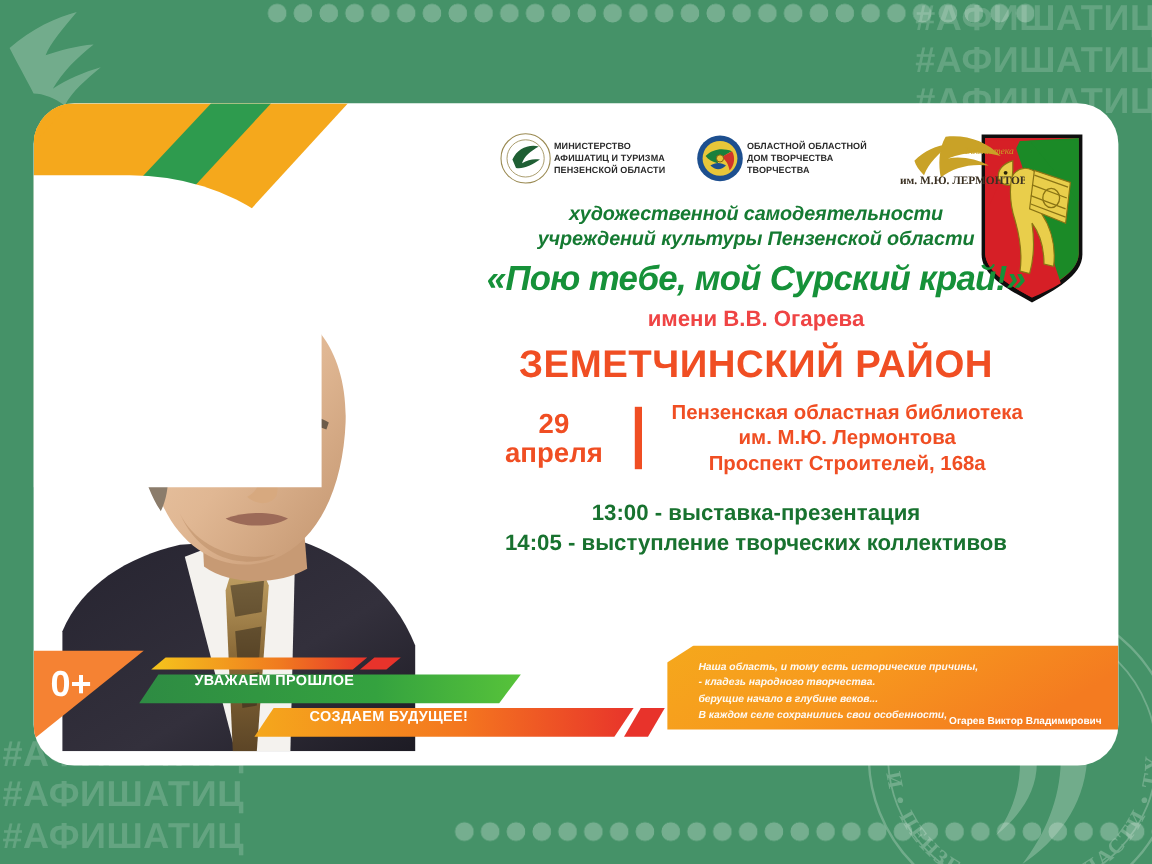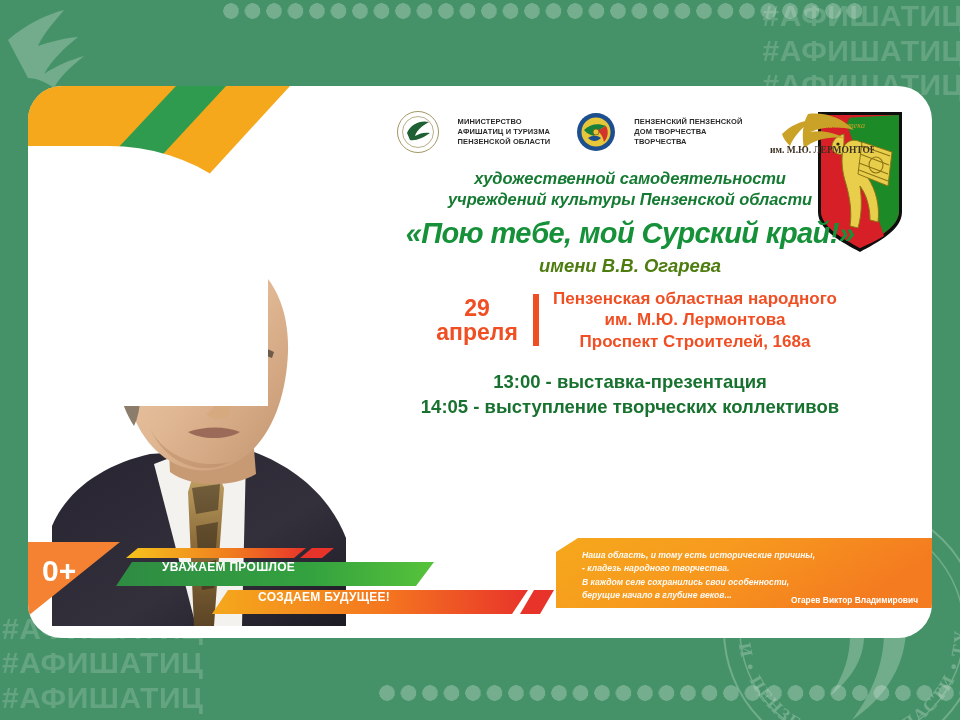--- a/index.html
+++ b/index.html
@@ -70,48 +70,48 @@
   .content {
     position:absolute;
     left:300px; top:14px; width:604px;
     text-align:center;
   }
 
   .logos {
     display:flex; align-items:center; justify-content:center;
     gap:26px; height:64px; padding-left:10px;
   }
-  .logo-group { display:flex; align-items:center; gap:18px; }
+  .logo-group { display:flex; align-items:center; gap:2px; }
   .logo-text {
     text-align:left; font-size:7.5px; font-weight:bold;
     color:#2a2a2a; line-height:1.35; letter-spacing:0.1px;
   }
 
   .subtitle {
     font-size:16.5px; font-weight:bold; font-style:italic;
     color:#157a32; line-height:1.28; letter-spacing:-0.1px;
     margin-top:4px;
   }
   .main-title {
     font-size:29px; font-weight:bold; font-style:italic;
     color:#169139; letter-spacing:-0.6px;
     margin-top:7px; white-space:nowrap;text-align:center;
   }
   .honor {
-    font-size:18.5px; font-weight:bold; font-style:italic;
-    color:#4d7c0f; margin-top:5px;
+    font-size:18.5px; font-weight:bold; 
+    color:#ef4444; margin-top:5px;
   }
   .district {
     font-size:32px; font-weight:bold; color:#F04E23;
     letter-spacing:0.4px; margin-top:8px;
   }
 
   .when-where {
     display:flex; align-items:center; justify-content:center;
-    gap:0; margin-top:11px;
+    gap:11px; margin-top:11px;
   }
   .date {
     font-size:23px; font-weight:bold; color:#F04E23;
     line-height:1.06; text-align:center; width:108px;
   }
   .divider { width:6px; height:52px; background:#F04E23; margin:0 14px 0 2px; }
   .place {
     font-size:17px; font-weight:bold; color:#F04E23;
     line-height:1.25; text-align:center;
   }
@@ -309,21 +309,21 @@
       <div class="logo-group">
         <svg width="40" height="40" viewBox="0 0 40 40">
           <circle cx="20" cy="20" r="19" fill="#1d4f8f"></circle>
           <circle cx="20" cy="20" r="14.5" fill="#E8C63A"></circle>
           <path d="M8 18 C14 12 22 11 30 14 C24 17 20 20 18 24 C14 23 10 21 8 18 Z" fill="#19803c"></path>
           <path d="M30 14 C33 19 32 26 28 30 C27 25 25 21 21 19 Z" fill="#d0342a"></path>
           <path d="M12 26 C16 23 21 23 25 26 C21 30 16 30 12 26 Z" fill="#1d4f8f"></path>
           <circle cx="20" cy="20" r="3" fill="#E8C63A" stroke="#7a5c12" stroke-width="0.8"></circle>
         </svg>
         <div class="logo-text">
-          <div>ПЕНЗЕНСКИЙ ПЕНЗЕНСКОЙ</div>
+          <div>ОБЛАСТНОЙ ОБЛАСТНОЙ</div>
           <div>ДОМ ТВОРЧЕСТВА</div>
           <div>ТВОРЧЕСТВА</div>
         </div>
       </div>
 
       <div class="logo-group" style="gap:0;">
         <svg width="106" height="48" viewBox="0 0 106 48">
           <path d="M40 6 C58 4 74 10 86 22 C72 18 56 18 42 24 C52 22 66 24 76 30
                    C60 28 46 32 36 40 C34 30 34 16 40 6 Z" fill="#C9A227"></path>
           <path d="M14 26 C22 18 32 13 44 12 C34 20 26 28 22 38 C18 34 15 30 14 26 Z" fill="#C9A227"></path>
@@ -333,29 +333,30 @@
       </div>
     </div>
 
     <div class="subtitle">
       <div>художественной самодеятельности</div>
       <div>учреждений культуры Пензенской области</div>
     </div>
 
     <div class="main-title">«Пою тебе, мой Сурский край!»</div>
     <div class="honor">имени В.В. Огарева</div>
+    <div class="district">ЗЕМЕТЧИНСКИЙ РАЙОН</div>
 
     <div class="when-where">
       <div class="date">
         <div>29</div>
         <div>апреля</div>
       </div>
       <div class="divider"></div>
       <div class="place">
-        <div>Пензенская областная народного</div>
+        <div>Пензенская областная библиотека</div>
         <div>им. М.Ю. Лермонтова</div>
         <div>Проспект Строителей, 168а</div>
       </div>
     </div>
 
     <div class="schedule">
       <div>13:00 - выставка-презентация</div>
       <div>14:05 - выступление творческих коллективов</div>
     </div>
   </div>
@@ -405,19 +406,19 @@
             <stop offset="0%" stop-color="#F5A81C"></stop>
             <stop offset="45%" stop-color="#F79A1E"></stop>
             <stop offset="100%" stop-color="#F47B20"></stop>
           </linearGradient>
         </defs>
         <polygon points="22,0 376,0 376,70 0,70 0,14" fill="url(#qg)"></polygon>
       </svg>
       <div class="quote-body">
         <div>Наша область, и тому есть исторические причины,</div>
         <div>- кладезь народного творчества.</div>
+        <div>берущие начало в глубине веков...</div>
         <div>В каждом селе сохранились свои особенности,</div>
-        <div>берущие начало в глубине веков...</div>
       </div>
       <div class="quote-author">Огарев Виктор Владимирович</div>
     </div>
   </div>
 </div>
 
 </body></html>

